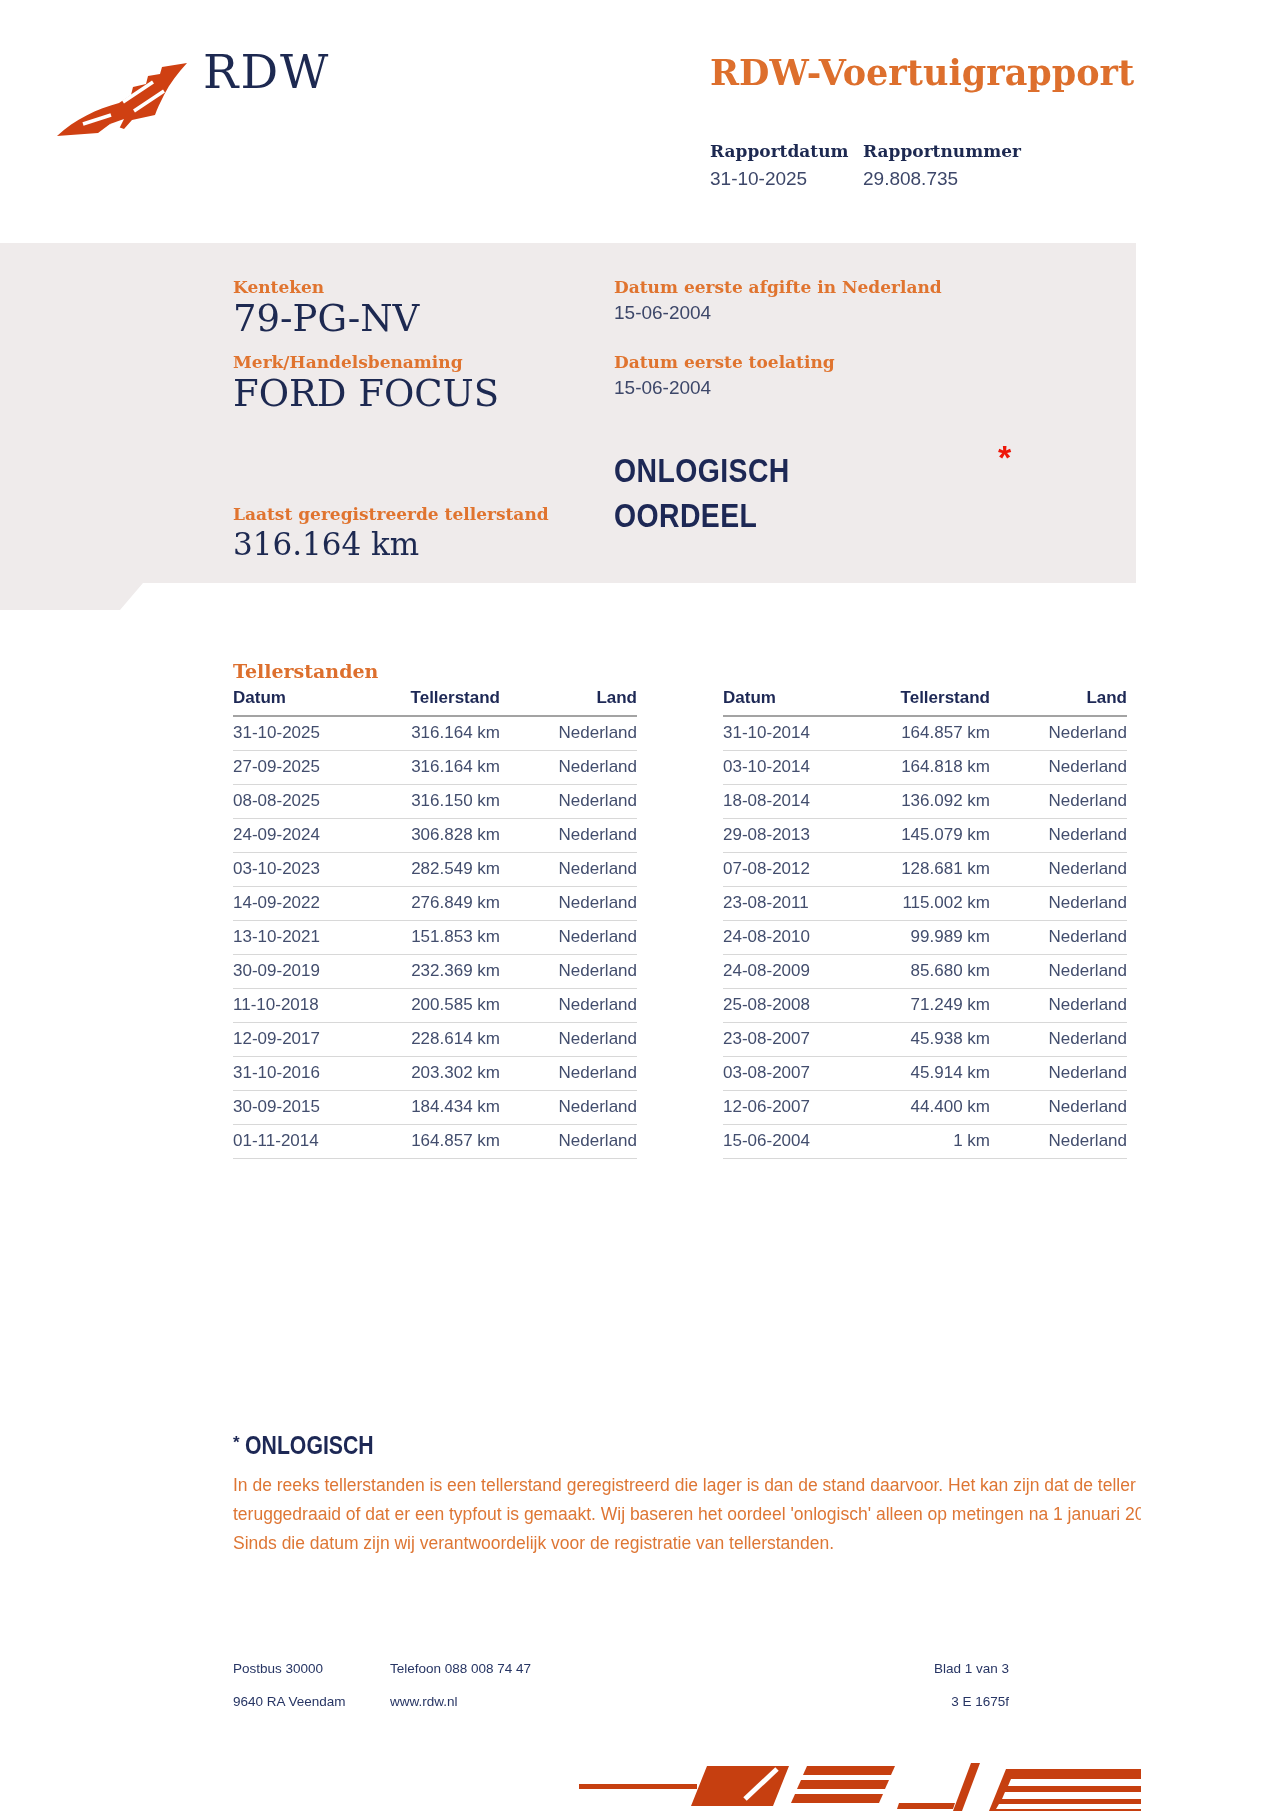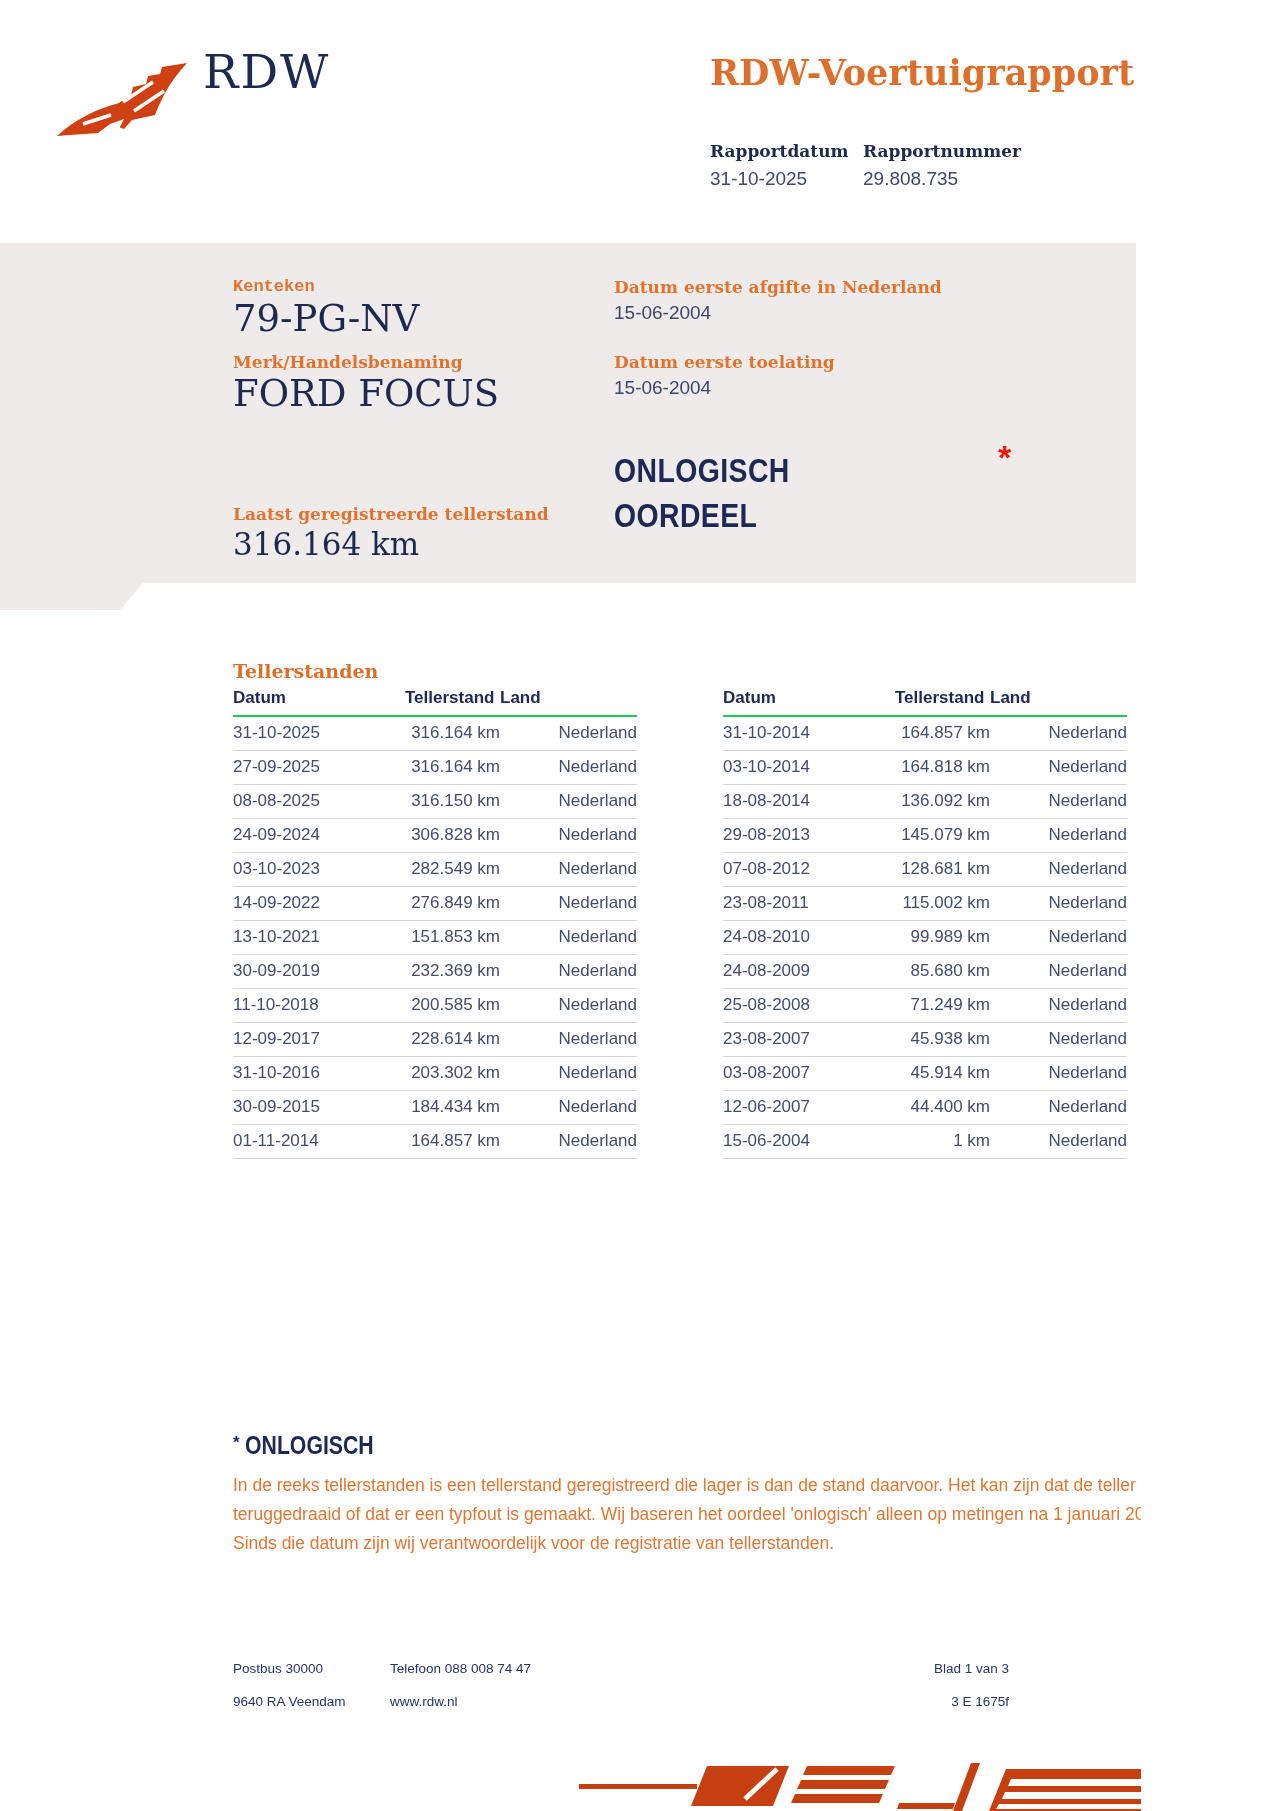--- a/index.html
+++ b/index.html
@@ -53,23 +53,23 @@
   .section-title {
     font-family:"DejaVu Serif", serif; font-weight:bold; font-size:19px;
     color:#dd6f2d;
   }
   table.meter-table {
     border-collapse:collapse; table-layout:fixed; width:404px;
     font-family:"Liberation Sans", sans-serif;
   }
   table.meter-table th {
     font-size:17px; font-weight:bold; color:#1d2855; text-align:left;
-    padding:0 0 7px 0; border-bottom:2px solid #22c55e;
-  }
-  table.meter-table th.c-km, table.meter-table th.c-land { }
+    padding:0 0 7px 0; border-bottom:2px solid #a3a3a3;
+  }
+  table.meter-table th.c-km, table.meter-table th.c-land { text-align:right; }
   table.meter-table td {
     font-size:17px; color:#424d6d; height:34px; padding:0;
     border-bottom:1px solid #d8d8d8; vertical-align:middle;
   }
   table.meter-table td.c-km, table.meter-table td.c-land { text-align:right; }
   col.w-date { width:172px; } col.w-km { width:95px; } col.w-land { width:137px; }
 
   
   .fn-title-row { display:flex; align-items:flex-start; }
   .fn-asterisk { font-size:17px; font-weight:bold; color:#1d2855; margin:2px 5px 0 0; }
@@ -107,21 +107,21 @@
     <div class="meta-label">Rapportdatum</div>
     <div class="meta-value">31-10-2025</div>
   </div>
   <div class="abs" style="left:863px; top:141px;">
     <div class="meta-label">Rapportnummer</div>
     <div class="meta-value">29.808.735</div>
   </div>
 
   <div class="abs panel"></div>
 
-  <div class="abs orange-label" style="left:233px; top:277px;font-family:Liberation Mono, monospace;">Kenteken</div>
+  <div class="abs orange-label" style="left:233px; top:277px;">Kenteken</div>
   <div class="abs serif-value-xl" style="left:233px; top:297px;">79-PG-NV</div>
 
   <div class="abs orange-label" style="left:233px; top:352px;">Merk/Handelsbenaming</div>
   <div class="abs serif-value-xl" style="left:233px; top:372px;">FORD FOCUS</div>
 
   <div class="abs orange-label" style="left:233px; top:504px;">Laatst geregistreerde tellerstand</div>
   <div class="abs serif-value-lg" style="left:233px; top:526px;">316.164 km</div>
 
   <div class="abs orange-label" style="left:614px; top:277px;">Datum eerste afgifte in Nederland</div>
   <div class="abs sans-value" style="left:614px; top:302px;">15-06-2004</div>

